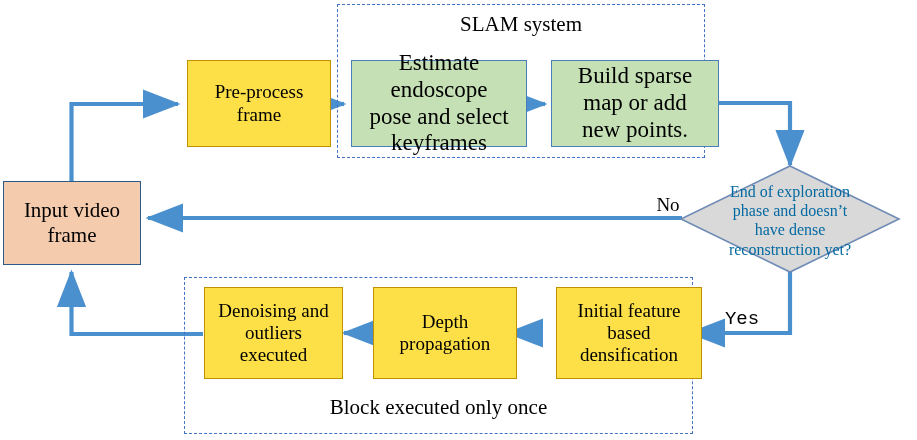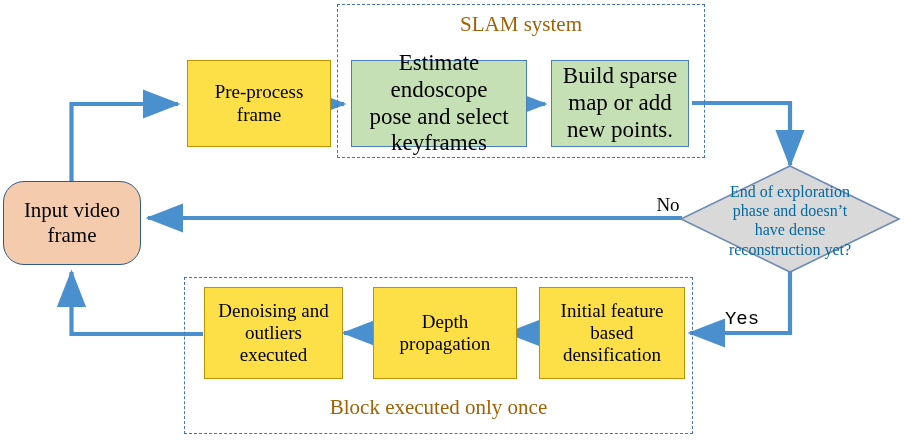--- a/index.html
+++ b/index.html
@@ -53,21 +53,21 @@
   .group-box {
     position: absolute;
     box-sizing: border-box;
     border: 1.4px dashed #4472C4;
     background: transparent;
   }
   .group-title {
     position: absolute;
     text-align: center;
     font-size: 21px;
-    color: #a16207;
+    color: #000000;
   }
   .edge-label {
     position: absolute;
     font-size: 19px;
     color: #000000;
     text-align: center;
   }
   .decision-text {
     position: absolute;
     width: 190px;
@@ -110,35 +110,35 @@
 
     <polygon points="790,166 899,219 790,272 681,219" fill="#D9D9D9" stroke="#6E8BB5" stroke-width="1.6"></polygon>
   </svg>
 
   <div class="group-box" style="left:337px; top:4px; width:368px; height:154px;"></div>
   <div class="group-title" style="left:337px; top:12px; width:368px;">SLAM system</div>
 
   <div class="group-box" style="left:184px; top:277px; width:509px; height:157px;"></div>
   <div class="group-title" style="left:184px; top:395px; width:509px;">Block executed only once</div>
 
-  <div class="node proc-peach" style="left:3px; top:181px; width:138px; height:84px;border-radius:21px;">Input video
+  <div class="node proc-peach" style="left:3px; top:181px; width:138px; height:84px;">Input video
 frame</div>
 
   <div class="node proc-yellow" style="left:187px; top:60px; width:144px; height:87px;">Pre-process
 frame</div>
 
   <div class="node proc-green" style="left:351px; top:60px; width:176px; height:87px;">Estimate endoscope
 pose and select
 keyframes</div>
 
-  <div class="node proc-green" style="left:551px; top:60px; width:138px; height:87px;font-family:Liberation Serif, serif;">Build sparse
+  <div class="node proc-green" style="left:551px; top:60px; width:168px; height:87px;font-family:Liberation Serif, serif;">Build sparse
 map or add
 new points.</div>
 
-  <div class="node proc-yellow" style="left:539px; top:287px; width:146px; height:92px;">Initial feature
+  <div class="node proc-yellow" style="left:556px; top:287px; width:146px; height:92px;">Initial feature
 based
 densification</div>
 
   <div class="node proc-yellow" style="left:373px; top:287px; width:144px; height:92px;">Depth
 propagation</div>
 
   <div class="node proc-yellow" style="left:204px; top:287px; width:139px; height:92px;">Denoising and
 outliers
 executed</div>
 

